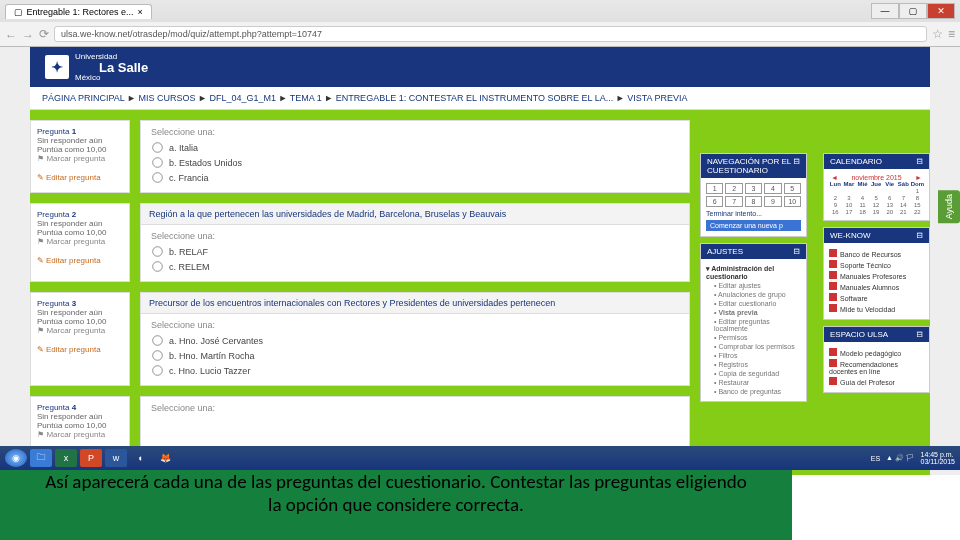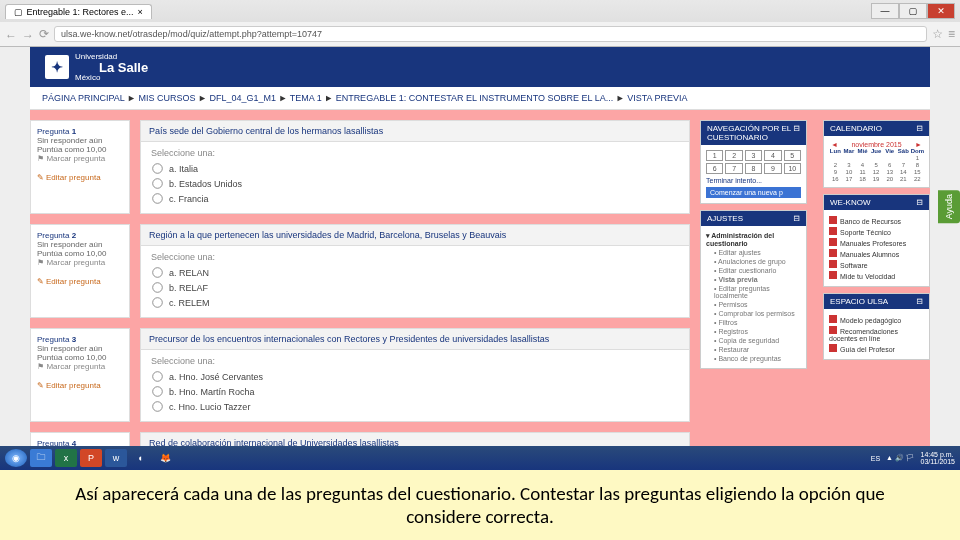--- a/index.html
+++ b/index.html
@@ -15,55 +15,55 @@
 .nav-btn { color: #999; font-size: 12px; }
 .url { flex: 1; background: #fff; border: 1px solid #ccc; border-radius: 3px; padding: 2px 6px; font-size: 9px; color: #555; }
 .page-wrapper { background: #eee; padding: 0 30px; }
 .header { background: #18357d; height: 40px; display: flex; align-items: center; padding: 0 15px; }
 .logo { color: #fff; display: flex; align-items: center; gap: 6px; }
 .logo-mark { width: 24px; height: 24px; background: #fff; border-radius: 2px; display: flex; align-items: center; justify-content: center; color: #18357d; font-weight: bold; font-size: 14px; }
 .logo-text { font-size: 8px; line-height: 1; }
 .logo-text .big { font-size: 13px; font-weight: bold; margin-left: 24px; }
 .breadcrumb { background: #fff; padding: 6px 12px; font-size: 9px; color: #333; border-bottom: 1px solid #ddd; }
 .breadcrumb span { color: #18357d; }
-.content-area { display: flex; gap: 10px; padding: 10px 0; background: #fca5a5; }
+.content-area { display: flex; gap: 10px; padding: 10px 0; background: #84cc16; }
 .main { flex: 1; display: flex; flex-direction: column; gap: 10px; }
 .question-row { display: flex; gap: 10px; }
 .q-meta { width: 100px; background: #fff; border: 1px solid #ddd; padding: 6px; font-size: 8px; color: #666; }
 .q-meta .qnum { color: #18357d; }
 .q-meta .flag { color: #888; display: flex; gap: 3px; }
 .q-meta .edit { color: #c86a1e; margin-top: 10px; display: flex; gap: 3px; }
 .q-body { flex: 1; background: #fff; border: 1px solid #ddd; }
 .q-title { background: #f3f3f3; color: #18357d; padding: 5px 8px; font-size: 9px; border-bottom: 1px solid #ddd; }
 .q-opts { padding: 6px 10px; font-size: 9px; color: #444; }
 .q-opts .sel { color: #888; margin-bottom: 4px; }
 .q-opts label { display: flex; align-items: center; gap: 5px; margin: 2px 0; }
 .q-opts input { transform: scale(0.8); }
-.sidebar { width: 230px; display: flex; gap: 16px; }
+.sidebar { width: 230px; display: flex; gap: 16px; margin-top: 33px; }
 .side-col { flex: 1; display: flex; flex-direction: column; gap: 6px; }
 .widget { background: #fff; border: 1px solid #ccc; font-size: 8px; }
 .widget-h { background: #18357d; color: #fff; padding: 3px 6px; font-size: 8px; display: flex; justify-content: space-between; }
 .widget-h .collapse { color: #fff; }
 .widget-body { padding: 5px; color: #555; }
 .nav-grid { display: grid; grid-template-columns: repeat(5, 1fr); gap: 2px; margin-bottom: 3px; }
 .nav-grid div { border: 1px solid #999; text-align: center; padding: 1px 0; font-size: 7px; }
 .nav-actions { font-size: 7px; color: #18357d; margin-top: 3px; }
 .nav-start { display: block; margin-top: 3px; background: #3b73d4; color: #fff; padding: 2px 4px; font-size: 7px; }
 .cal-h { display: flex; justify-content: space-between; font-size: 7px; color: #c33; padding: 0 2px; }
 .cal-days { display: grid; grid-template-columns: repeat(7, 1fr); font-size: 6px; text-align: center; gap: 1px; color: #666; }
 .cal-days .hd { color: #18357d; font-weight: bold; }
 .widget ul { list-style: none; }
 .widget li { font-size: 7px; padding: 1px 0; color: #333; }
 .widget li.sub { padding-left: 8px; color: #777; }
 .widget li.bold { font-weight: bold; }
 .ayuda { position: absolute; right: 0; top: 190px; background: #5a9c35; color: #fff; padding: 4px 6px; font-size: 9px; border-radius: 3px 0 0 3px; writing-mode: vertical-rl; transform: rotate(180deg); }
 .taskbar { position: absolute; bottom: 70px; left: 0; width: 960px; height: 24px; background: linear-gradient(#2a4a7a, #18357d); display: flex; align-items: center; padding: 0 5px; gap: 3px; }
 .tb-icon { width: 22px; height: 18px; border-radius: 2px; display: flex; align-items: center; justify-content: center; color: #fff; font-size: 9px; }
 .tb-right { margin-left: auto; color: #fff; font-size: 7px; display: flex; align-items: center; gap: 6px; }
-.caption { position: absolute; bottom: 0; left: 0; width: 960px; height: 70px; background: #fef9c3; display: flex; align-items: center; justify-content: center; text-align: center; font-size: 19px; font-family: Calibri, Arial; padding: 0 40px; }
+.caption { position: absolute; bottom: 0; left: 0; width: 792px; height: 70px; background: #15803d; display: flex; justify-content: center; text-align: center; font-size: 19px; font-family: Calibri, Arial; padding: 0 40px; }
 .red-sq { display:inline-block; width:8px; height:8px; background:#c33; margin-right:3px; }
 </style>
 </head>
 <body>
 
 <div class="browser">
   <div class="browser-chrome">
     <div class="tab-row">
       <div class="tab">
         <span>▢</span>
@@ -113,75 +113,72 @@
       <div class="main" id="quiz-main">
           <div class="question-row">
             <div class="q-meta">
               <div class="qnum">Pregunta <b>1</b></div>
     <div>Sin responder aún</div>
     <div>Puntúa como 10,00</div>
     <div class="flag">⚑ Marcar pregunta</div>
     <div class="edit">✎ Editar pregunta</div>
             </div>
             <div class="q-body">
-              <div class="q-title">País sede del Gobierno central de los hermanos lasallistas</div>
     <div class="q-opts">
                 <div class="sel">Seleccione una:</div>
                 <label><input type="radio" name="q0" style="">a. Italia</label>
                 <label><input type="radio" name="q0" style="">b. Estados Unidos</label>
                 <label><input type="radio" name="q0" style="">c. Francia</label>
               </div>
             </div>
           </div>
           <div class="question-row">
             <div class="q-meta">
               <div class="qnum">Pregunta <b>2</b></div>
     <div>Sin responder aún</div>
     <div>Puntúa como 10,00</div>
     <div class="flag">⚑ Marcar pregunta</div>
     <div class="edit">✎ Editar pregunta</div>
             </div>
             <div class="q-body">
               <div class="q-title">Región a la que pertenecen las universidades de Madrid, Barcelona, Bruselas y Beauvais</div>
     <div class="q-opts">
                 <div class="sel">Seleccione una:</div>
-                <label><input type="radio" name="q1" style="">a. RELAN</label>
                 <label><input type="radio" name="q1" style="">b. RELAF</label>
                 <label><input type="radio" name="q1" style="">c. RELEM</label>
               </div>
             </div>
           </div>
           <div class="question-row">
             <div class="q-meta">
               <div class="qnum">Pregunta <b>3</b></div>
     <div>Sin responder aún</div>
     <div>Puntúa como 10,00</div>
     <div class="flag">⚑ Marcar pregunta</div>
     <div class="edit">✎ Editar pregunta</div>
             </div>
             <div class="q-body">
-              <div class="q-title">Precursor de los encuentros internacionales con Rectores y Presidentes de universidades lasallistas</div>
+              <div class="q-title">Precursor de los encuentros internacionales con Rectores y Presidentes de universidades pertenecen</div>
     <div class="q-opts">
                 <div class="sel">Seleccione una:</div>
                 <label><input type="radio" name="q2" style="">a. Hno. José Cervantes</label>
                 <label><input type="radio" name="q2" style="">b. Hno. Martín Rocha</label>
                 <label><input type="radio" name="q2" style="">c. Hno. Lucio Tazzer</label>
               </div>
             </div>
           </div>
           <div class="question-row">
             <div class="q-meta">
               <div class="qnum">Pregunta <b>4</b></div>
     <div>Sin responder aún</div>
     <div>Puntúa como 10,00</div>
     <div class="flag">⚑ Marcar pregunta</div>
     <div class="edit">✎ Editar pregunta</div>
             </div>
             <div class="q-body">
-              <div class="q-title">Red de colaboración internacional de Universidades lasallistas</div>
     <div class="q-opts">
                 <div class="sel">Seleccione una:</div>
               </div>
             </div>
           </div>
         </div>
 
       <div class="sidebar">
         <div class="side-col">
           <div class="widget">

